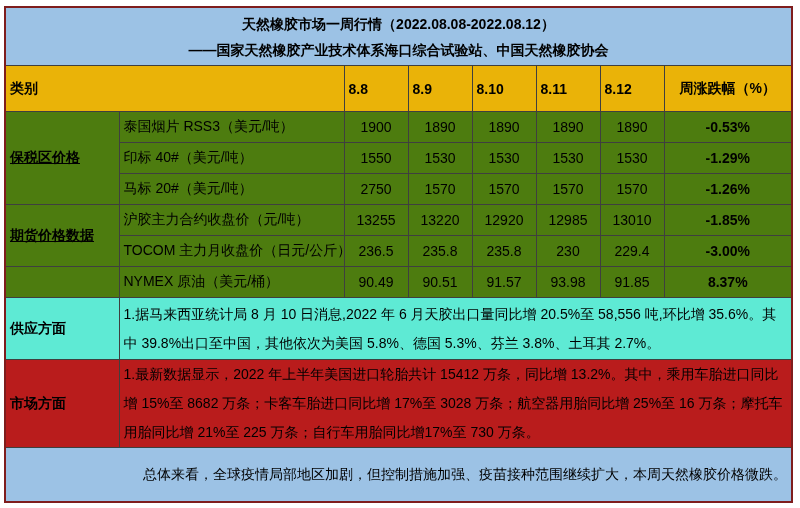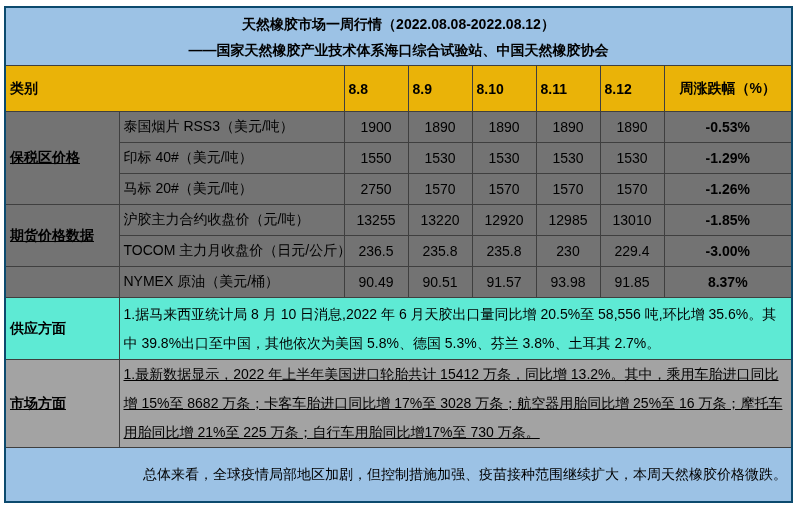--- a/index.html
+++ b/index.html
@@ -10,21 +10,21 @@
     -webkit-font-smoothing:antialiased;
   }
   .sheet{
     position:absolute;left:4px;top:6px;
     width:791px;height:496px;
   }
   table.report{
     border-collapse:collapse;
     table-layout:fixed;
     width:749px;height:496px;
-    border:2px solid #0c4a6e;
+    border:2px solid #7f1d1d;
   }
   table.report td{
     border:1px solid #3f3f3f;
     padding:0 4px;
     font-size:14px;
     overflow:hidden;
     vertical-align:middle;
   }
   
   .title-cell{
@@ -37,38 +37,38 @@
   }
   .head-row td{
     background:#eab308;
     font-weight:bold;
     height:45px;
   }
   .head-cat{text-align:left;padding-left:6px;}
   .head-date{text-align:left;}
   .head-change{text-align:center;font-size:14px;}
   .data-row td{
-    background:#737373;
+    background:#4d7c0f;
     height:30px;
   }
   .cat-cell{
     font-weight:bold;
     text-align:left;
     padding-left:6px;
     text-decoration:underline;
   }
   .sub-cell{
     text-align:left;
     padding-left:6px;
     white-space:nowrap;
   }
   .val-cell{text-align:center;}
   .chg-cell{text-align:center;font-weight:bold;}
   .para-row td{background:#5eead4;}
-  .para-row.blue td{background:#a3a3a3;text-decoration:underline;}
+  .para-row.blue td{background:#b91c1c;}
   .para-label{
     font-weight:bold;text-align:left;padding-left:6px;
   }
   .para-text{
     text-align:left;
     padding:2px 8px 2px 6px;
     line-height:29px;
     font-size:14px;
   }
   .supply-row td{height:61px;}

